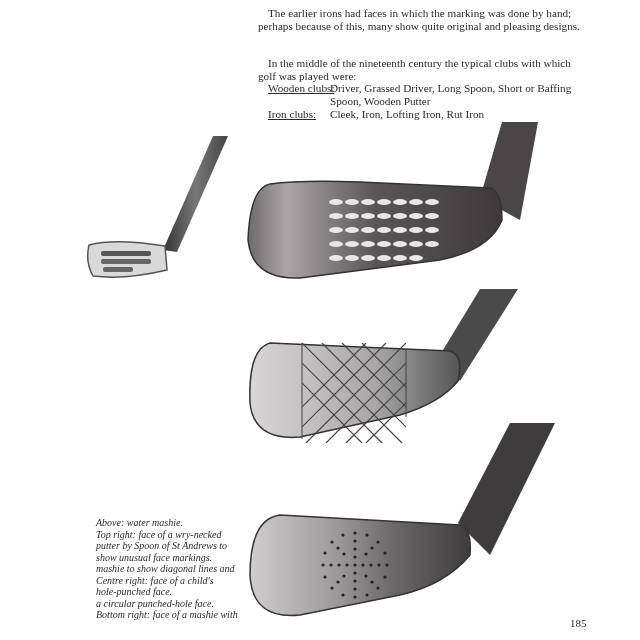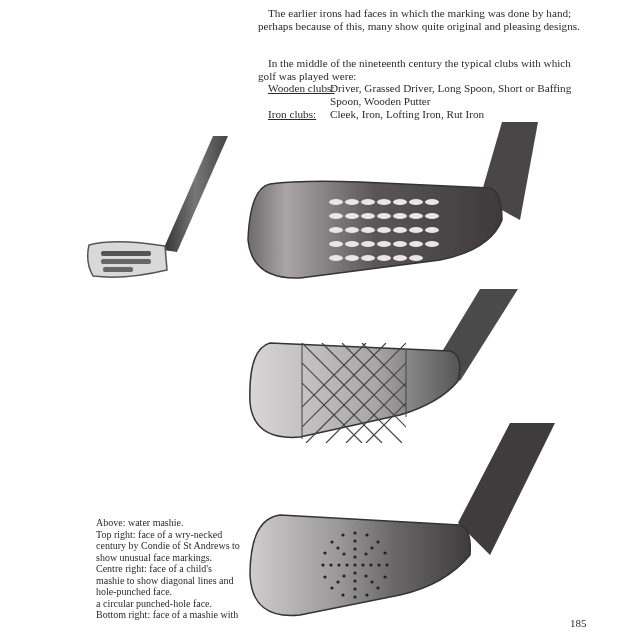--- a/index.html
+++ b/index.html
@@ -11,21 +11,21 @@
   .indent { text-indent:10px; }
   .club-row { position:absolute; font-size:11.2px; line-height:13px; }
   .club-label { position:absolute; white-space:nowrap;text-decoration:underline; }
   .club-value { position:absolute; left:72px; width:260px; }
   .row-wood { left:258px; top:82px; }
   .row-wood .club-label { left:10px; top:0; }
   .row-iron { left:258px; top:108px; }
   .row-iron .club-label { left:10px; top:0; }
   .caption { position:absolute; left:96px; top:517px; width:160px;
              font-size:10px; line-height:11.5px; }
-  .caption div { white-space:nowrap; }
+  .caption div { white-space:nowrap;font-style:italic; }
   .page-no { position:absolute; left:534px; top:617px; font-size:11px;margin-left:36px; }
   svg { position:absolute; }
 </style>
 </head>
 <body>
 
 <p class="para p1 indent">The earlier irons had faces in which the marking was done by hand; perhaps because of this, many show quite original and pleasing designs.</p>
 <p class="para p2 indent">In the middle of the nineteenth century the typical clubs with which golf was played were:</p>
 
 <div class="club-row row-wood">
@@ -180,22 +180,22 @@
       <circle cx="127" cy="120" r="1.6"></circle>
       <circle cx="103" cy="180" r="1.6"></circle>
       <circle cx="127" cy="180" r="1.6"></circle>
       <circle cx="103" cy="120" r="1.6"></circle>
   </g>
 </svg>
 
 <div class="caption">
   <div>Above: water mashie.</div>
   <div>Top right: face of a wry-necked</div>
-  <div>century by Condie of St Andrews to</div>
+  <div>putter by Spoon of St Andrews to</div>
   <div>show unusual face markings.</div>
+  <div>mashie to show diagonal lines and</div>
   <div>Centre right: face of a child's</div>
-  <div>mashie to show diagonal lines and</div>
   <div>hole-punched face.</div>
   <div>a circular punched-hole face.</div>
   <div>Bottom right: face of a mashie with</div>
 </div>
 
 <div class="page-no">185</div>
 
 </body></html>

